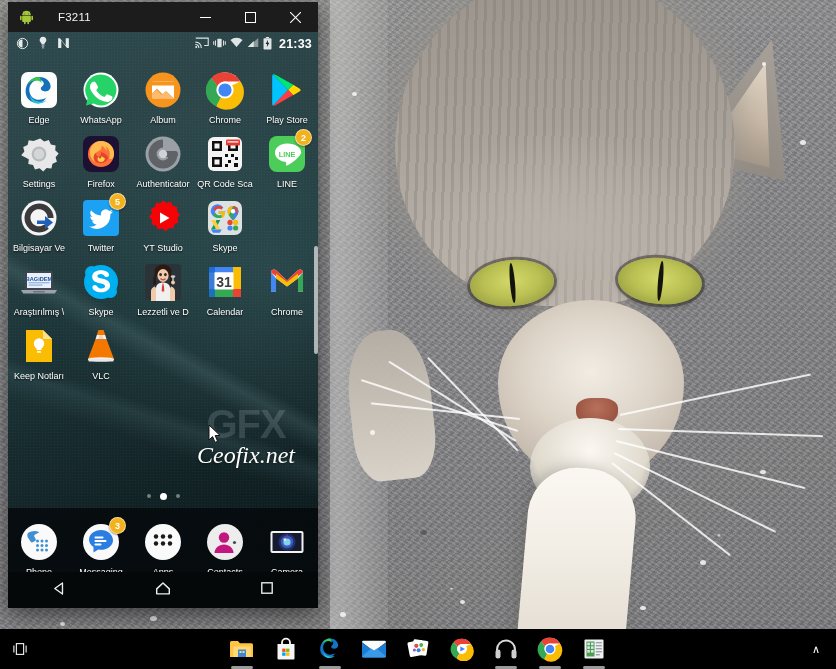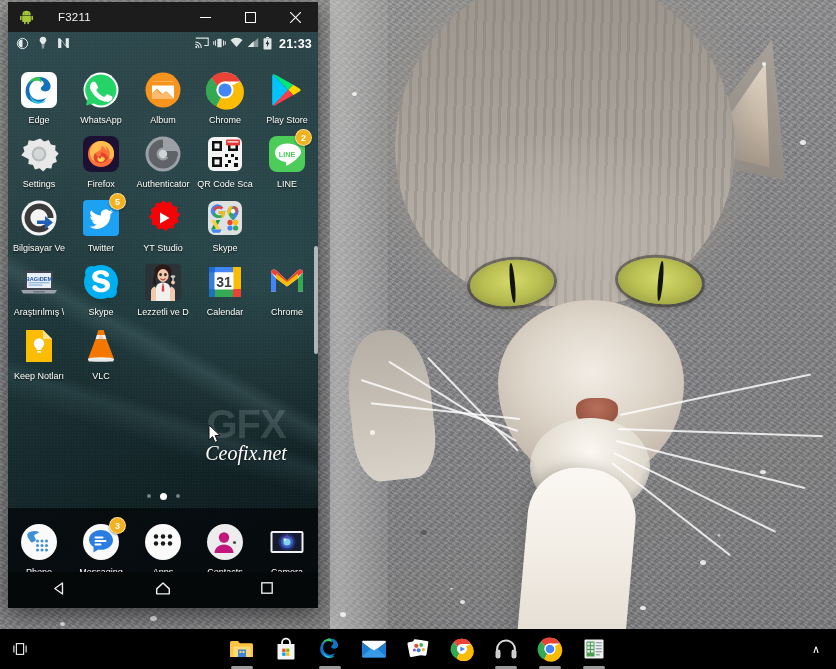--- a/index.html
+++ b/index.html
@@ -119,21 +119,21 @@
          text-shadow:0 1px 2px rgba(0,0,0,.85);line-height:11px;}
   .badge{position:absolute;right:-5px;top:-5px;min-width:15px;height:15px;border-radius:50%;
          background:#f3b11e;color:#fff;font-size:9px;font-weight:bold;
          display:flex;align-items:center;justify-content:center;
          border:1.5px solid rgba(255,255,255,.55);box-shadow:0 1px 2px rgba(0,0,0,.4);}
   
   .wm{position:absolute;left:168px;top:372px;z-index:2;pointer-events:none;
       text-align:center;width:140px;}
   .wm-logo{font-family:"Liberation Sans",sans-serif;font-size:40px;font-weight:bold;
            color:rgba(215,225,225,.17);letter-spacing:-1px;line-height:40px;}
-  .wm-txt{font-family:"Liberation Serif",serif;font-style:italic;font-size:20px;
+  .wm-txt{font-family:"Liberation Serif",serif;font-style:italic;font-size:24px;
           color:#fff;margin-top:-2px;text-shadow:0 1px 3px rgba(0,0,0,.6);}
   .cursor{position:absolute;left:200px;top:392px;z-index:6;pointer-events:none;}
   
   .dots{position:absolute;left:0;right:0;top:462px;display:flex;justify-content:center;
         gap:9px;z-index:3;}
   .dot{width:4px;height:4px;border-radius:50%;background:rgba(255,255,255,.42);}
   .dot.on{width:7px;height:7px;background:#fff;margin:-1.5px 0;}
   
   .dock{position:absolute;left:0;right:0;top:476px;height:64px;z-index:3;
         background:rgba(5,9,11,.82);display:flex;padding-top:6px;}

